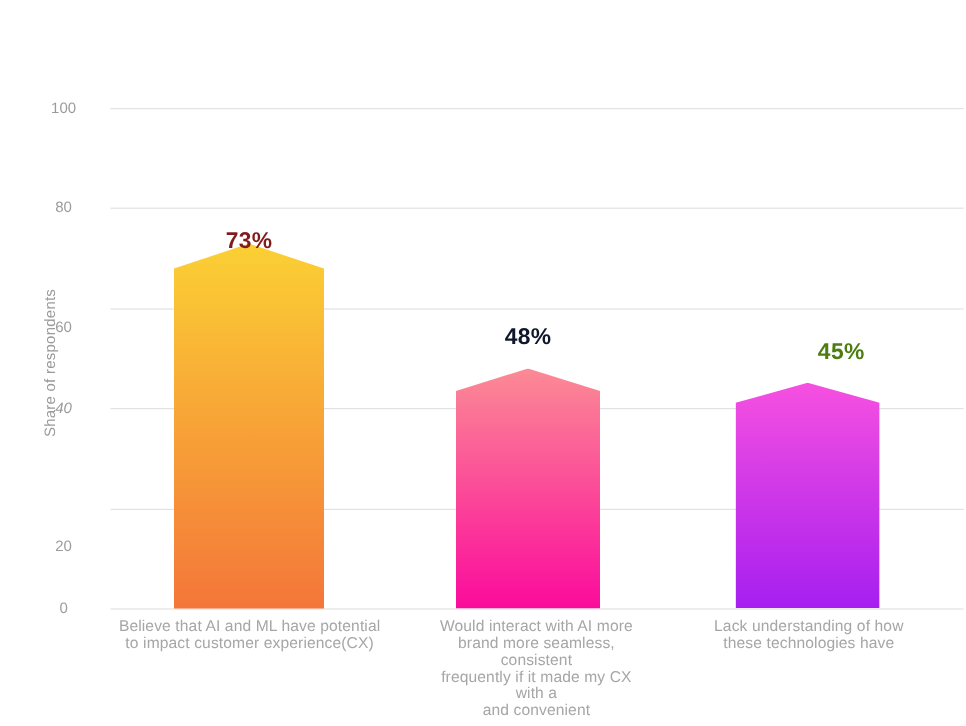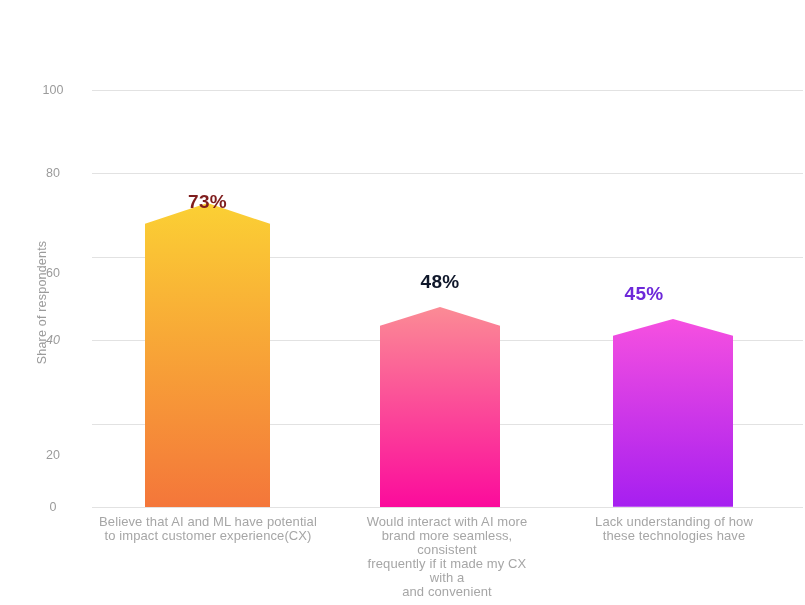--- a/index.html
+++ b/index.html
@@ -159,20 +159,20 @@
         <svg class="bar-shape" viewBox="0 0 100 100" preserveAspectRatio="none">
           <defs>
             <linearGradient id="grad2" x1="0" y1="0" x2="0" y2="1">
               <stop offset="0%" stop-color="#f650e0"></stop>
               <stop offset="100%" stop-color="#a61ff0"></stop>
             </linearGradient>
           </defs>
           <polygon points="50,0 100,8.89 100,100 0,100 0,8.89" fill="url(#grad2)"></polygon>
         </svg>
       </div>
-      <div class="bar-value" style="left: 564px; top: 283.35px; color: #6d28d9;">45%</div>
+      <div class="bar-value" style="left: 621px; top: 283.35px; color: #4d7c0f;">45%</div>
       <div class="cat-label" style="left: 585px; top: 515px; width: 178px;">
         <div>Lack understanding of how</div>
         <div>these technologies have</div>
       </div>
     </div>
 
 </div>
 
 </body></html>

